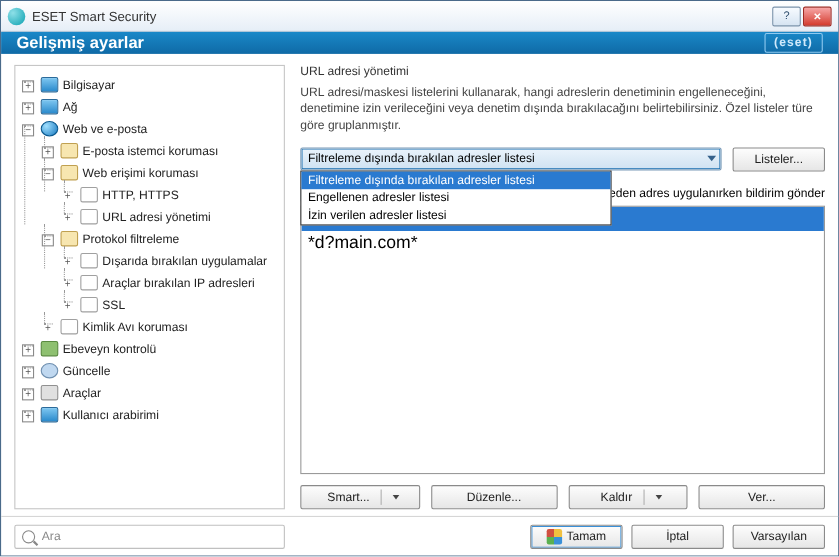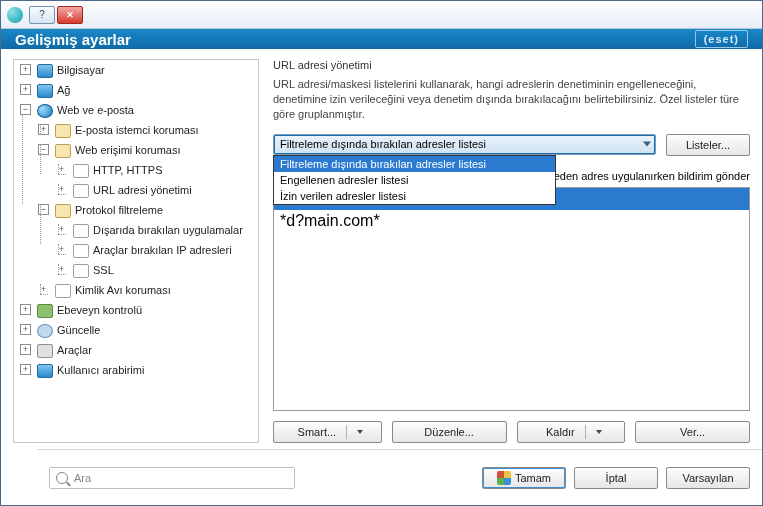--- a/index.html
+++ b/index.html
@@ -24,21 +24,21 @@
   .content { flex:1; display:flex; padding:10px 12px 6px 12px; gap:14px; overflow:hidden; }
   .treepane { width:246px; border:1px solid #c6c6c6; background:#fff; overflow:auto; padding:4px 2px; }
   .rightpane { flex:1; display:flex; flex-direction:column; position:relative; }
 
   
   .tree ul { list-style:none; padding-left:0; }
   .tree li { position:relative; padding-left:18px; }
   .tree li::before { content:""; position:absolute; left:6px; top:0; bottom:50%; border-left:1px dotted #999; }
   .tree li::after  { content:""; position:absolute; left:6px; top:10px; width:8px; border-top:1px dotted #999; }
   .tree > ul > li::before { top:10px; }
-  .node { display:flex; align-items:flex-start; height:20px; gap:4px; white-space:nowrap; }
+  .node { display:flex; align-items:flex-end; height:20px; gap:4px; white-space:nowrap; }
   .tw { width:11px; height:11px; border:1px solid #8a8a8a; background:#fff; display:flex; align-items:center; justify-content:center; font-size:9px; line-height:9px; color:#555; margin-left:-14px; margin-right:2px; }
   .tw.none { border:none; background:transparent; }
   .tw::before { content:"+"; }
   .tw.open::before { content:"−"; }
   .nic { width:16px; height:14px; border-radius:2px; }
   .ic-monitor { background: linear-gradient(#7ec6f0,#2a8acc); border:1px solid #2a6a9a; }
   .ic-globe { background: radial-gradient(circle at 30% 30%, #a0e0ff,#1a7ac0); border-radius:50%; border:1px solid #0a5a90; }
   .ic-folder { background:#f7e6b0; border:1px solid #c0a050; }
   .ic-doc { background:#fff; border:1px solid #a0a0a0; }
   .ic-parent { background:#8ec070; border:1px solid #5a8a40; }
@@ -70,35 +70,36 @@
   .chk.checked::before { content:"✓"; font-size:10px; color:#1a5aa0; font-weight:bold; line-height:10px; }
 
   .listbox { margin-top:4px; flex:1; border:1px solid #9a9a9a; background:#fff; overflow:auto; }
   .listbox .row { padding:2px 6px; font-size:16px; }
   .listbox .row.sel { background:#2a7ad0; color:#fff; }
 
   .btn-row { display:flex; gap:10px; margin-top:10px; }
   .btn-row .btn { flex:1; }
 
   
-  .footer { height:56px; border-top:1px solid #d6d6d6; display:flex; align-items:center; padding:0 12px; gap:8px;margin-left:36px; }
+  .footer { height:36px; border-top:1px solid #d6d6d6; display:flex; align-items:center; padding:0 12px; gap:8px; }
   .search { flex:0 0 246px; height:22px; border:1px solid #c0c0c0; border-radius:2px; display:flex; align-items:center; gap:6px; padding:0 6px; color:#888; }
   .search .mag { width:12px; height:12px; border:1.5px solid #888; border-radius:50%; position:relative; }
   .search .mag::after { content:""; position:absolute; width:5px; height:1.5px; background:#888; transform:rotate(45deg); right:-4px; bottom:-2px; }
   .footer-spacer { flex:1; }
   .btn.primary { box-shadow:0 0 0 1px #3a90d8 inset; }
   .shield { width:14px; height:14px; background: conic-gradient(#f0c040 0 25%, #3a90d8 0 50%, #5ab050 0 75%, #d05040 0); border-radius:2px; }
 </style>
 </head>
 <body>
 
 <div class="window">
 
   <div class="titlebar">
     <div class="titlebar-icon"></div>
+    <div class="titlebar-text">ESET Smart Security</div>
     <div class="titlebar-btns">
       <div class="tbtn help"></div>
       <div class="tbtn close"></div>
     </div>
   </div>
 
   <div class="subhdr">
     <span>Gelişmiş ayarlar</span>
     <span class="brand">(eset)</span>
   </div>

